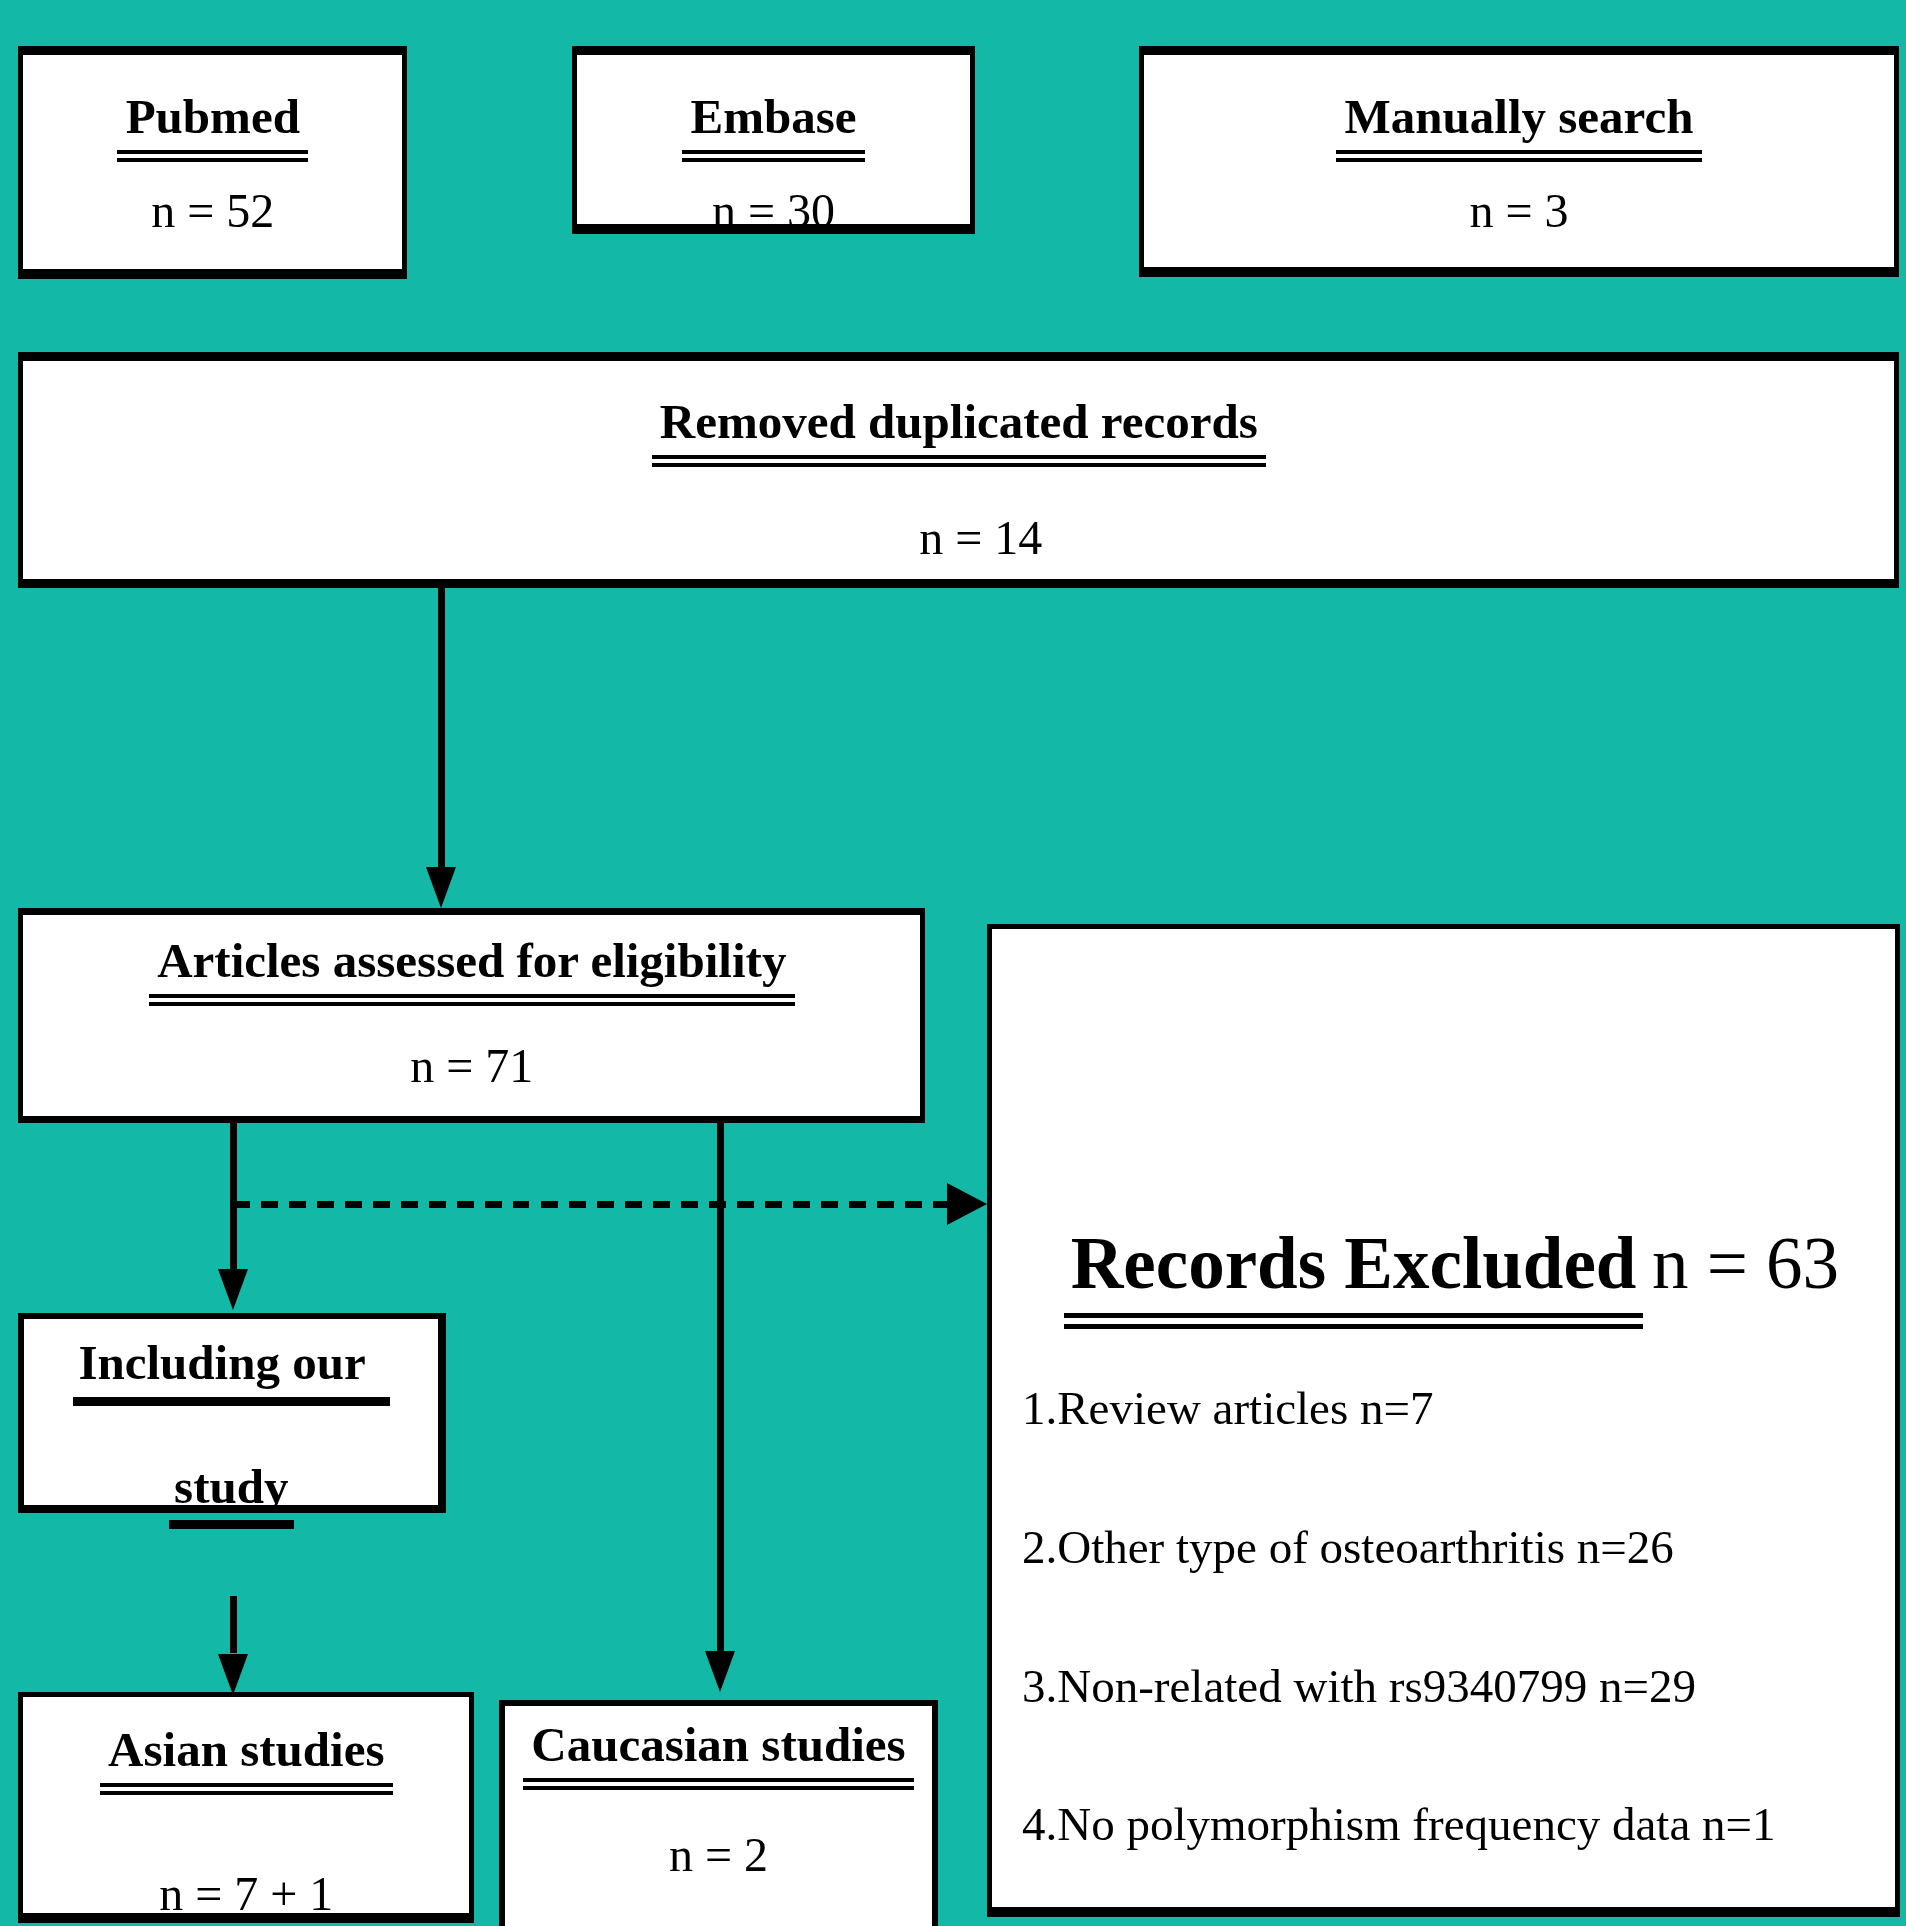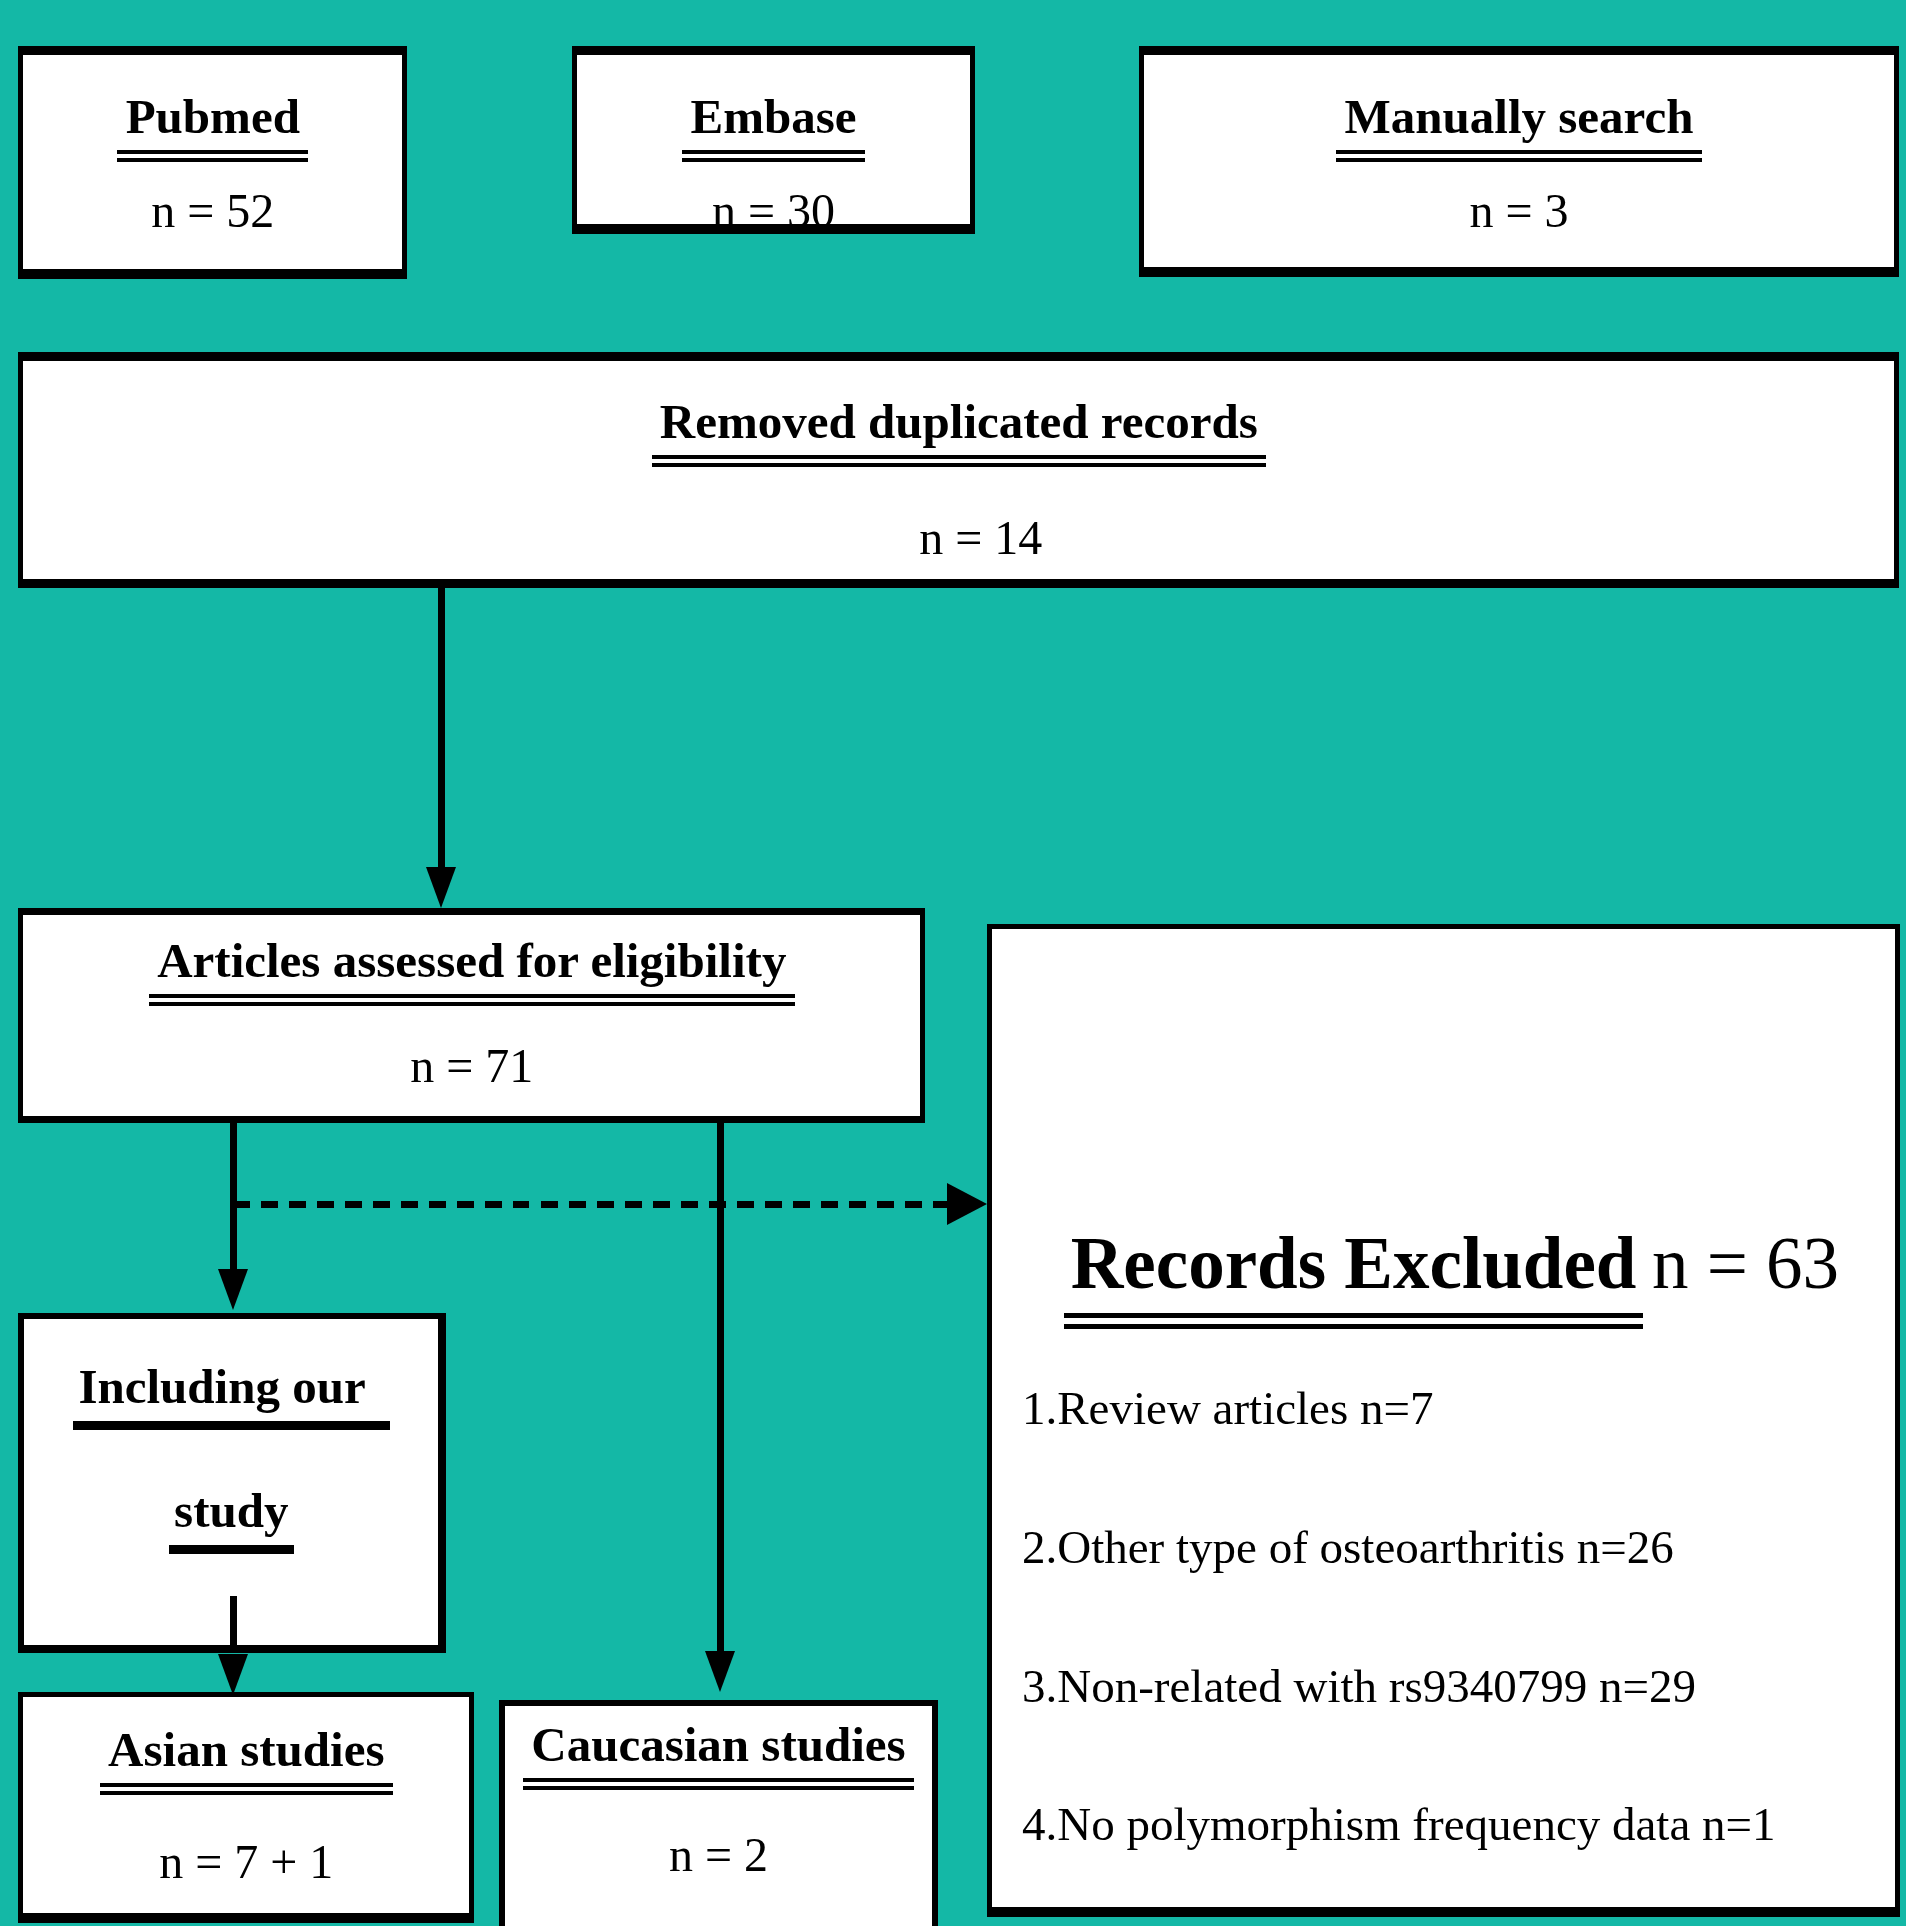--- a/index.html
+++ b/index.html
@@ -94,27 +94,27 @@
   .reasons { margin-top: 50px; }
   .reason {
     font-size: 47px;
     font-weight: normal;
     line-height: 1.25;
     white-space: nowrap;
     margin-bottom: 80px;
   }
 
   
-  #box-including { left: 18.3px; top: 1313px; width: 428px; height: 340px;
-                   border-width: 6.4px 8.2px 8.2px 6.4px; padding-top: 40px; }
+  #box-including { left: 18.3px; top: 1313px; width: 428px; height: 200px;
+                   border-width: 6.4px 8.2px 8.2px 6.4px; padding-top: 40px; justify-content: center; }
   #box-including .line2 { margin-top: 53px; }
 
   
   #box-asian { left: 18.3px; top: 1692px; width: 456px; height: 231px;
-               border-bottom-width: 10px; padding-top: 25px; }
+               border-bottom-width: 10px; padding-top: 25px; gap: 32px; }
   #box-asian .value { margin-top: 39px; }
 
   #box-caucasian { left: 499px; top: 1700px; width: 439px; height: 284px;
                    border-width: 6.4px; padding-top: 11px; }
   #box-caucasian .value { margin-top: 37px; }
 
   
   .stem-v {
     position: absolute;
     width: 7.3px;

